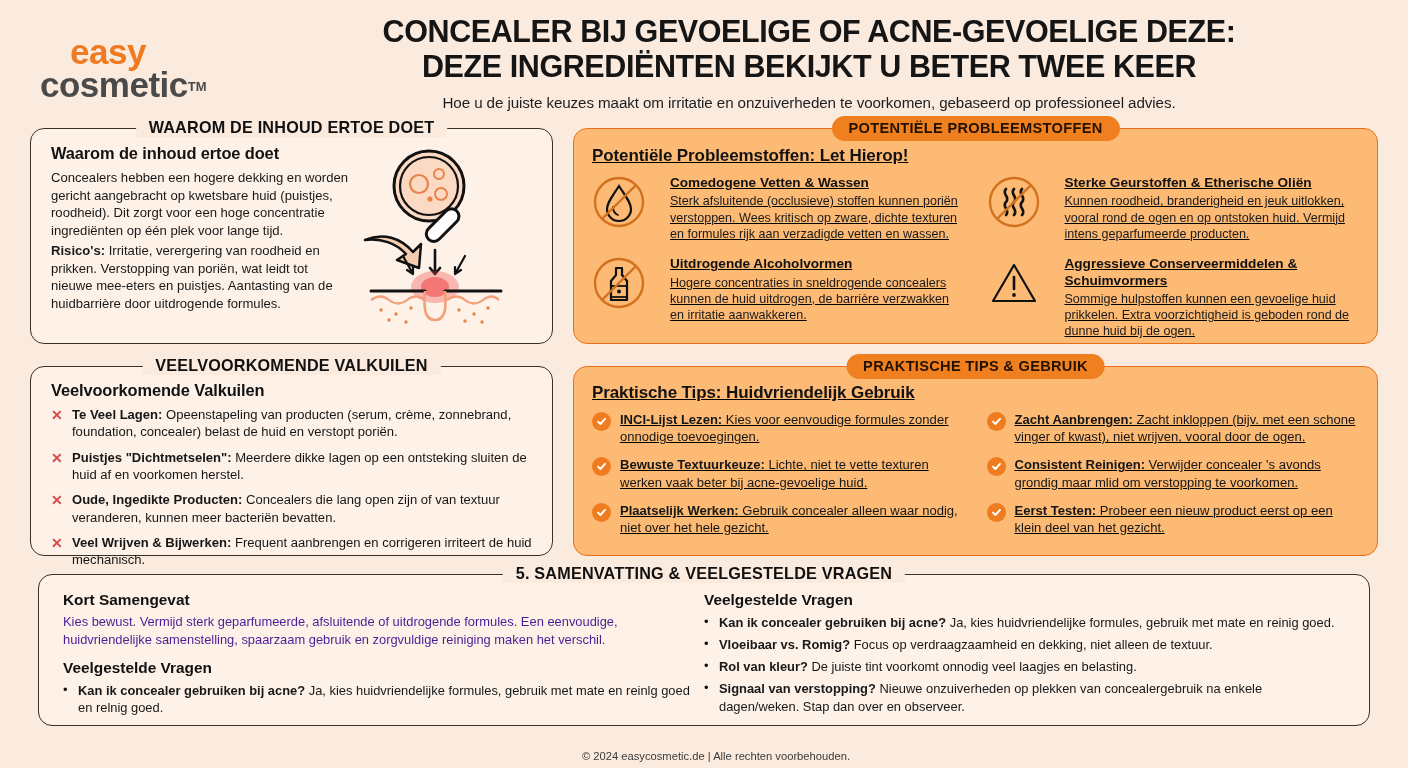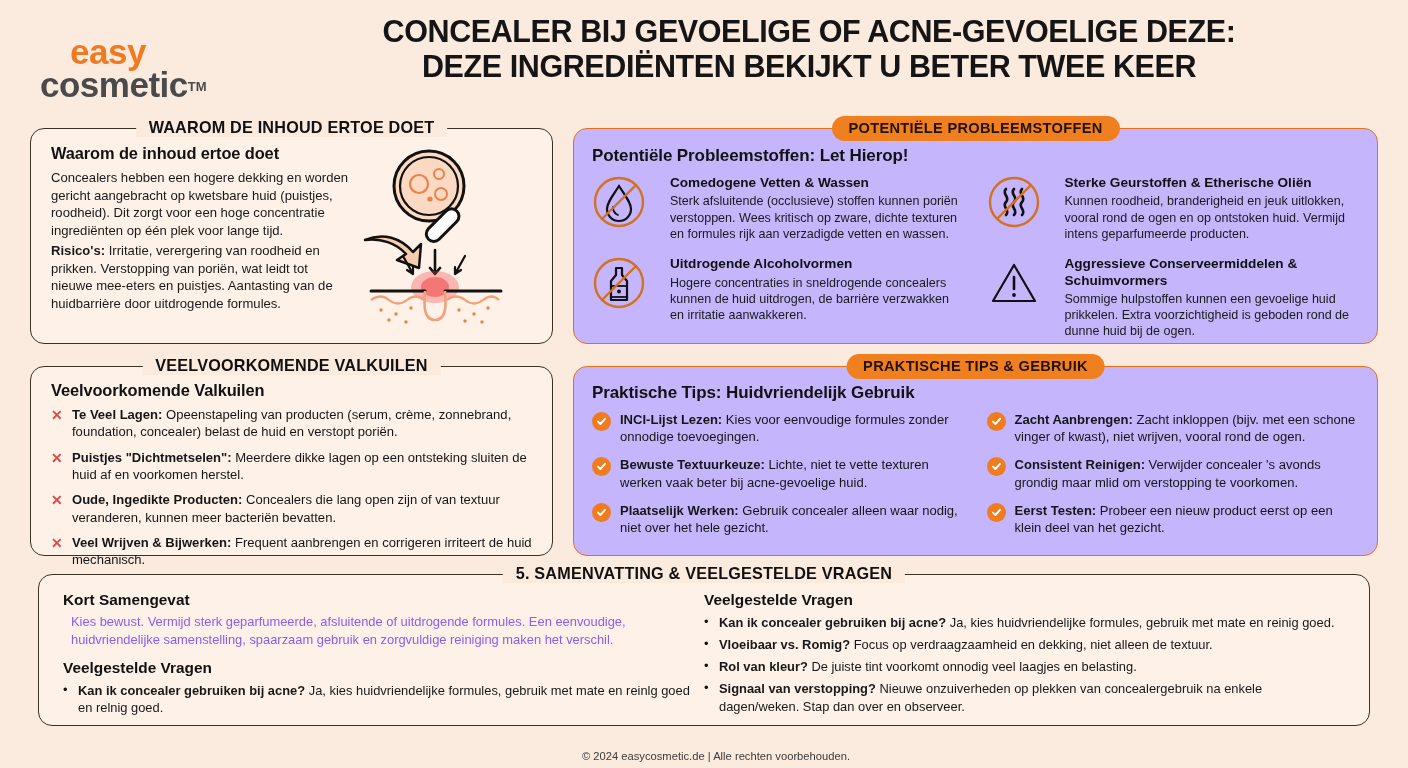--- a/index.html
+++ b/index.html
@@ -21,21 +21,21 @@
   .h-title { font-size: 30.5px; font-weight: 800; color: #151515; line-height: 1.16; letter-spacing: -0.4px; }
   .h-sub { font-size: 15.2px; color: #1e1e1e; margin-top: 9px; letter-spacing: -0.1px; }
 
   
   .grid { position: relative; display: flex; gap: 20px; padding: 0 30px; }
   .col-left { width: 523px; flex: 0 0 523px; }
   .col-right { flex: 1; }
 
   
   .card { position: relative; background: #fdf1e8; border: 1.6px solid #3a3026; border-radius: 14px; }
-  .card.orange { border: 1.8px solid #e8701c; border-radius: 14px; background: #c4b5fd; }
+  .card.orange { border: 1.8px solid #e8701c; border-radius: 14px; background: #fdba74; text-decoration: underline; }
 
   
   .lbl-dark {
     position: absolute; top: -11px; left: 50%; transform: translateX(-50%);
     background: #fbeade; padding: 0 13px;
     font-size: 16.2px; font-weight: 800; color: #111; letter-spacing: 0.2px; white-space: nowrap;
   }
   .lbl-badge {
     position: absolute; top: -13px; left: 50%; transform: translateX(-50%);
     background: #f0801f; color: #241200; border-radius: 13px;
@@ -76,21 +76,21 @@
   .tick svg { display: block; }
   .tip-txt { flex: 1; font-size: 13.05px; line-height: 1.32; color: #161616; }
   .tip-txt b { font-weight: 700; }
 
   
   .summary-wrap { padding: 0 38px; margin-top: 18px; position: relative; }
   .sum-body { display: flex; padding: 16px 24px 16px 24px; }
   .sum-col { flex: 1; }
   .sum-h { font-size: 15.4px; font-weight: 700; color: #111; margin-bottom: 4px; }
   .sum-h2 { font-size: 15.4px; font-weight: 700; color: #111; margin: 11px 0 3px; }
-  .sum-p { font-size: 12.9px; line-height: 1.36; color: #8b5cf6; margin-left: 8px; }
+  .sum-p { font-size: 12.9px; line-height: 1.36; color: #4c1d95; }
   .bul { display: flex; gap: 8px; margin-top: 5px; }
   .bul-dot { flex: 0 0 7px; font-size: 13px; line-height: 1.3; color: #111; }
   .bul-t { flex: 1; font-size: 12.9px; line-height: 1.33; color: #181818; }
   .bul-t b { font-weight: 700; }
 
   .footer { position: absolute; bottom: 6px; left: 12px; width: 100%; text-align: center;
             font-size: 11.2px; color: #3b3b3b; }
 </style>
 </head>
 <body>
@@ -100,20 +100,21 @@
   <div class="header">
     <div class="logo">
       <div class="logo-easy">easy</div>
       <div>
         <span class="logo-cos">cosmetic</span><span class="logo-tm">TM</span>
       </div>
     </div>
     <div class="head-txt">
       <div class="h-title">CONCEALER BIJ GEVOELIGE OF ACNE-GEVOELIGE DEZE:</div>
       <div class="h-title">DEZE INGREDIËNTEN BEKIJKT U BETER TWEE KEER</div>
+      <div class="h-sub">Hoe u de juiste keuzes maakt om irritatie en onzuiverheden te voorkomen, gebaseerd op professioneel advies.</div>
     </div>
   </div>
 
   <div class="grid">
 
     <div class="col-left">
 
       <div class="card" id="card-why" style="height:216px">
         <div class="lbl-dark">WAAROM DE INHOUD ERTOE DOET</div>
         <div class="card-body">
@@ -296,21 +297,21 @@
                   <div class="tip-txt"><b>Plaatselijk Werken:</b><span> Gebruik concealer alleen waar nodig, niet over het hele gezicht.</span></div>
                 </div>
               </div>
             <div id="tips-right">
                 <div class="tip-item">
                   <div class="tick" style="background: rgb(239, 124, 31);">
                     <svg width="11" height="11" viewBox="0 0 11 11">
                       <path d="M2 5.6 L4.4 8 L9 2.8" fill="none" stroke="#fff" stroke-width="1.9" stroke-linecap="round" stroke-linejoin="round"></path>
                     </svg>
                   </div>
-                  <div class="tip-txt"><b>Zacht Aanbrengen:</b><span> Zacht inkloppen (bijv. met een schone vinger of kwast), niet wrijven, vooral rond de ogen.</span></div>
+                  <div class="tip-txt"><b>Zacht Aanbrengen:</b><span> Zacht inkloppen (bijv. met een schone vinger of kwast), niet wrijven, vooral door de ogen.</span></div>
                 </div>
                 <div class="tip-item">
                   <div class="tick" style="background: rgb(239, 124, 31);">
                     <svg width="11" height="11" viewBox="0 0 11 11">
                       <path d="M2 5.6 L4.4 8 L9 2.8" fill="none" stroke="#fff" stroke-width="1.9" stroke-linecap="round" stroke-linejoin="round"></path>
                     </svg>
                   </div>
                   <div class="tip-txt"><b>Consistent Reinigen:</b><span> Verwijder concealer 's avonds grondig maar mlid om verstopping te voorkomen.</span></div>
                 </div>
                 <div class="tip-item">

